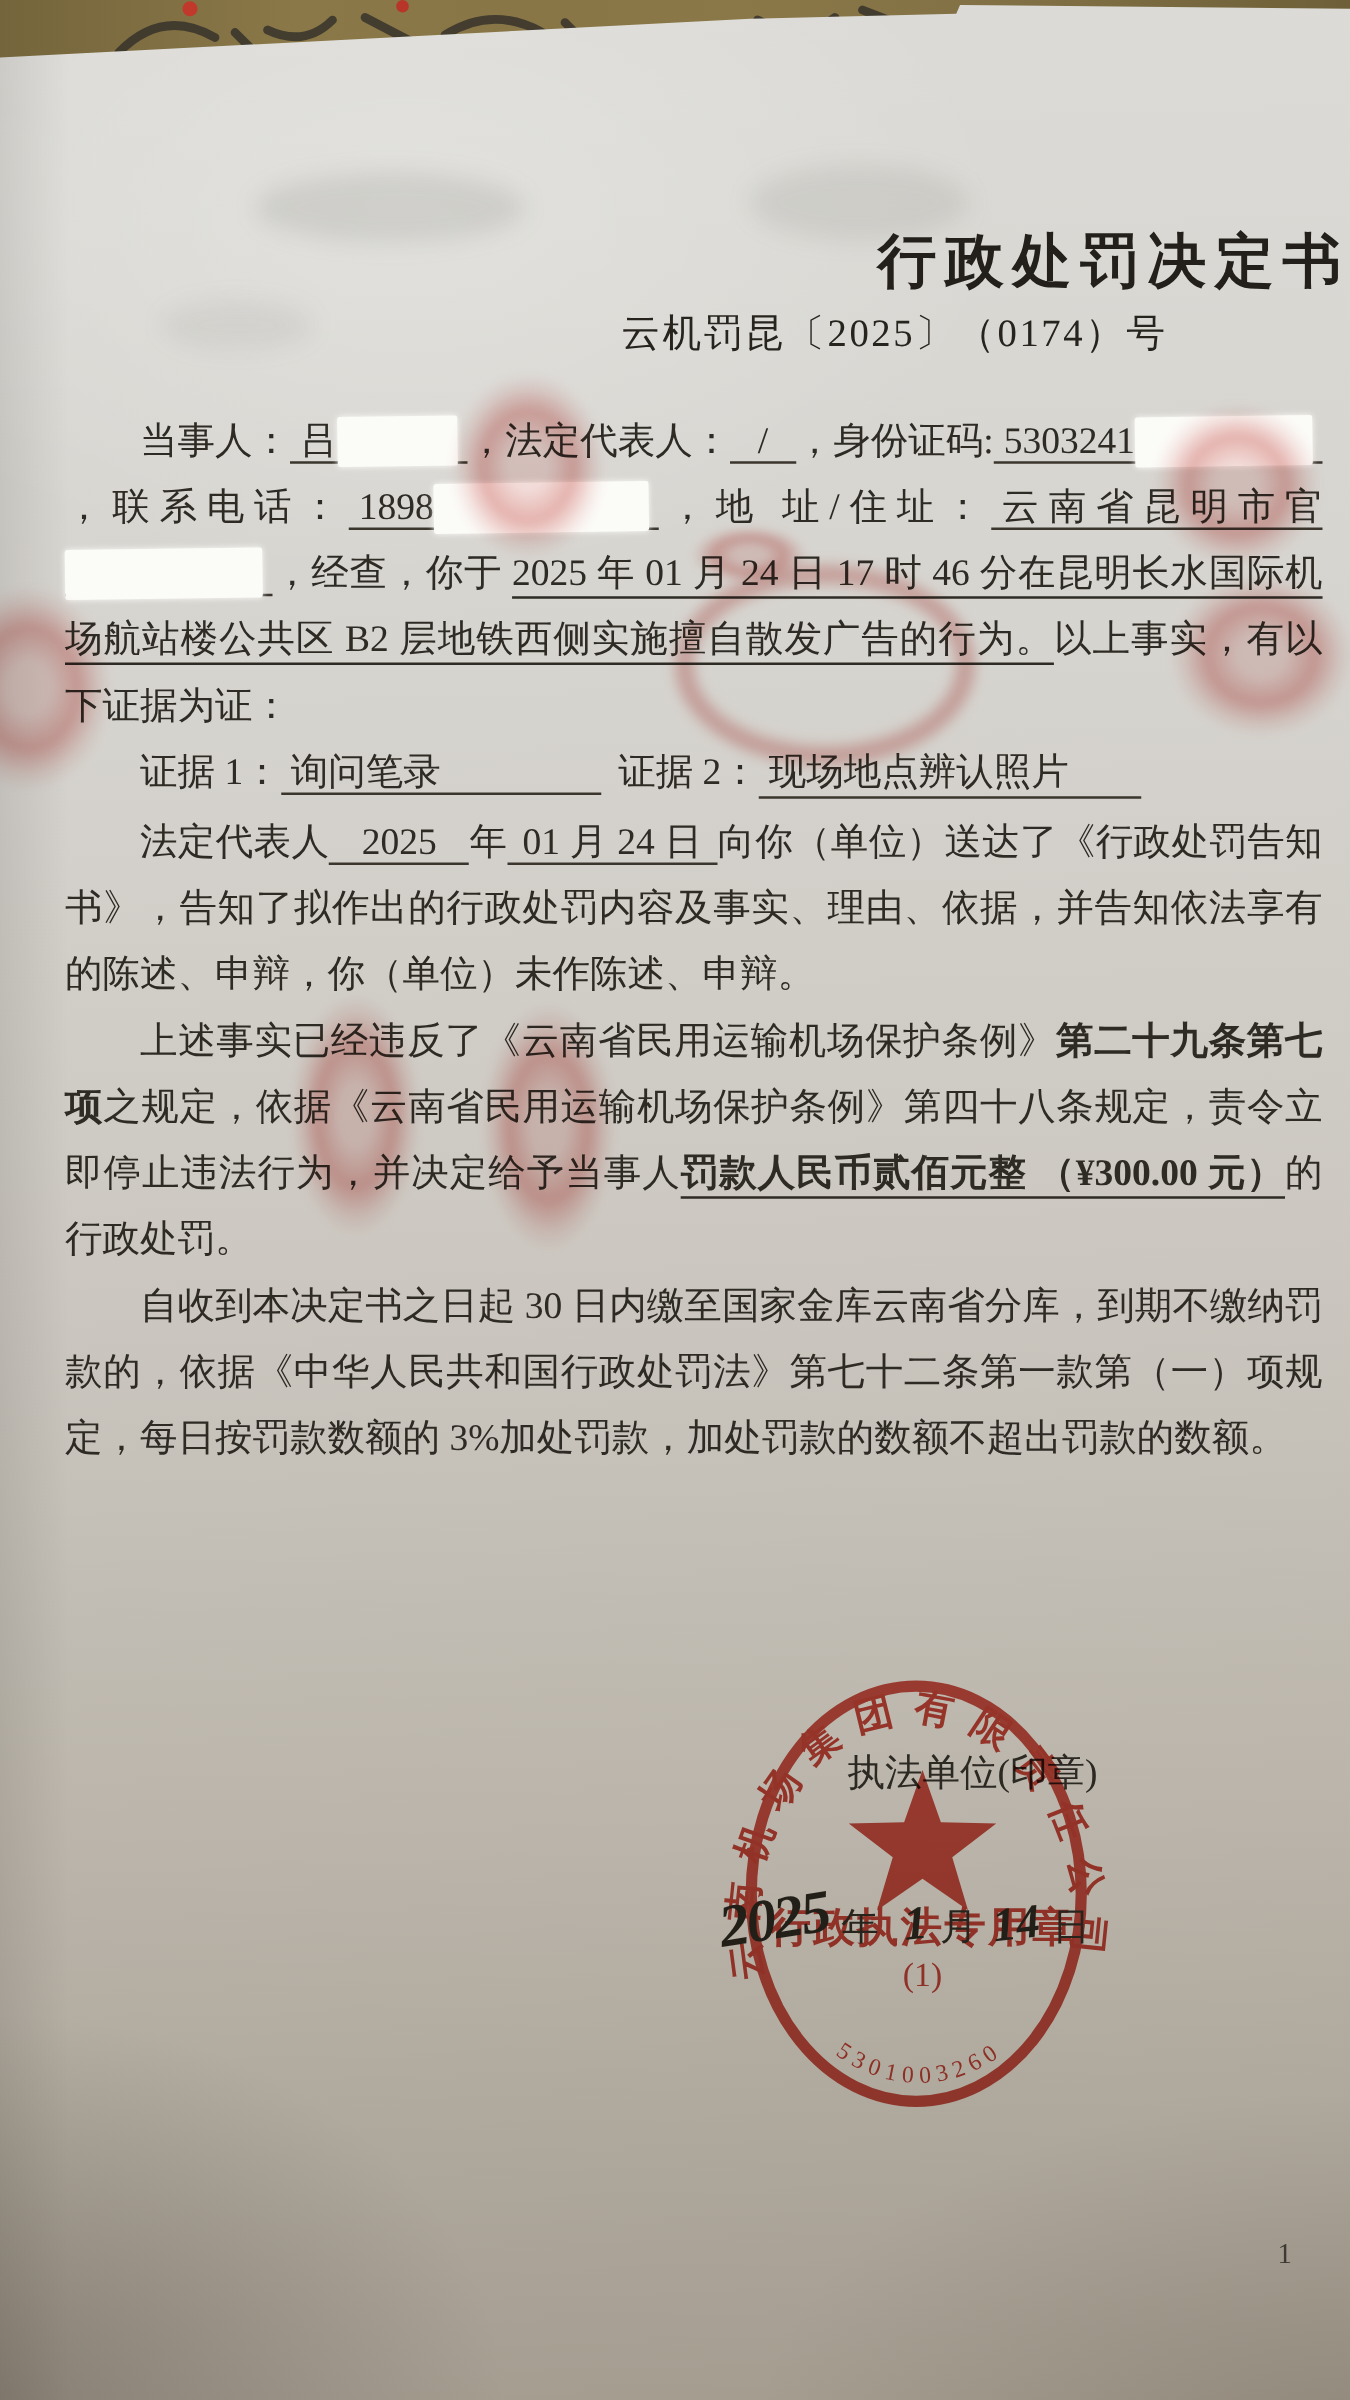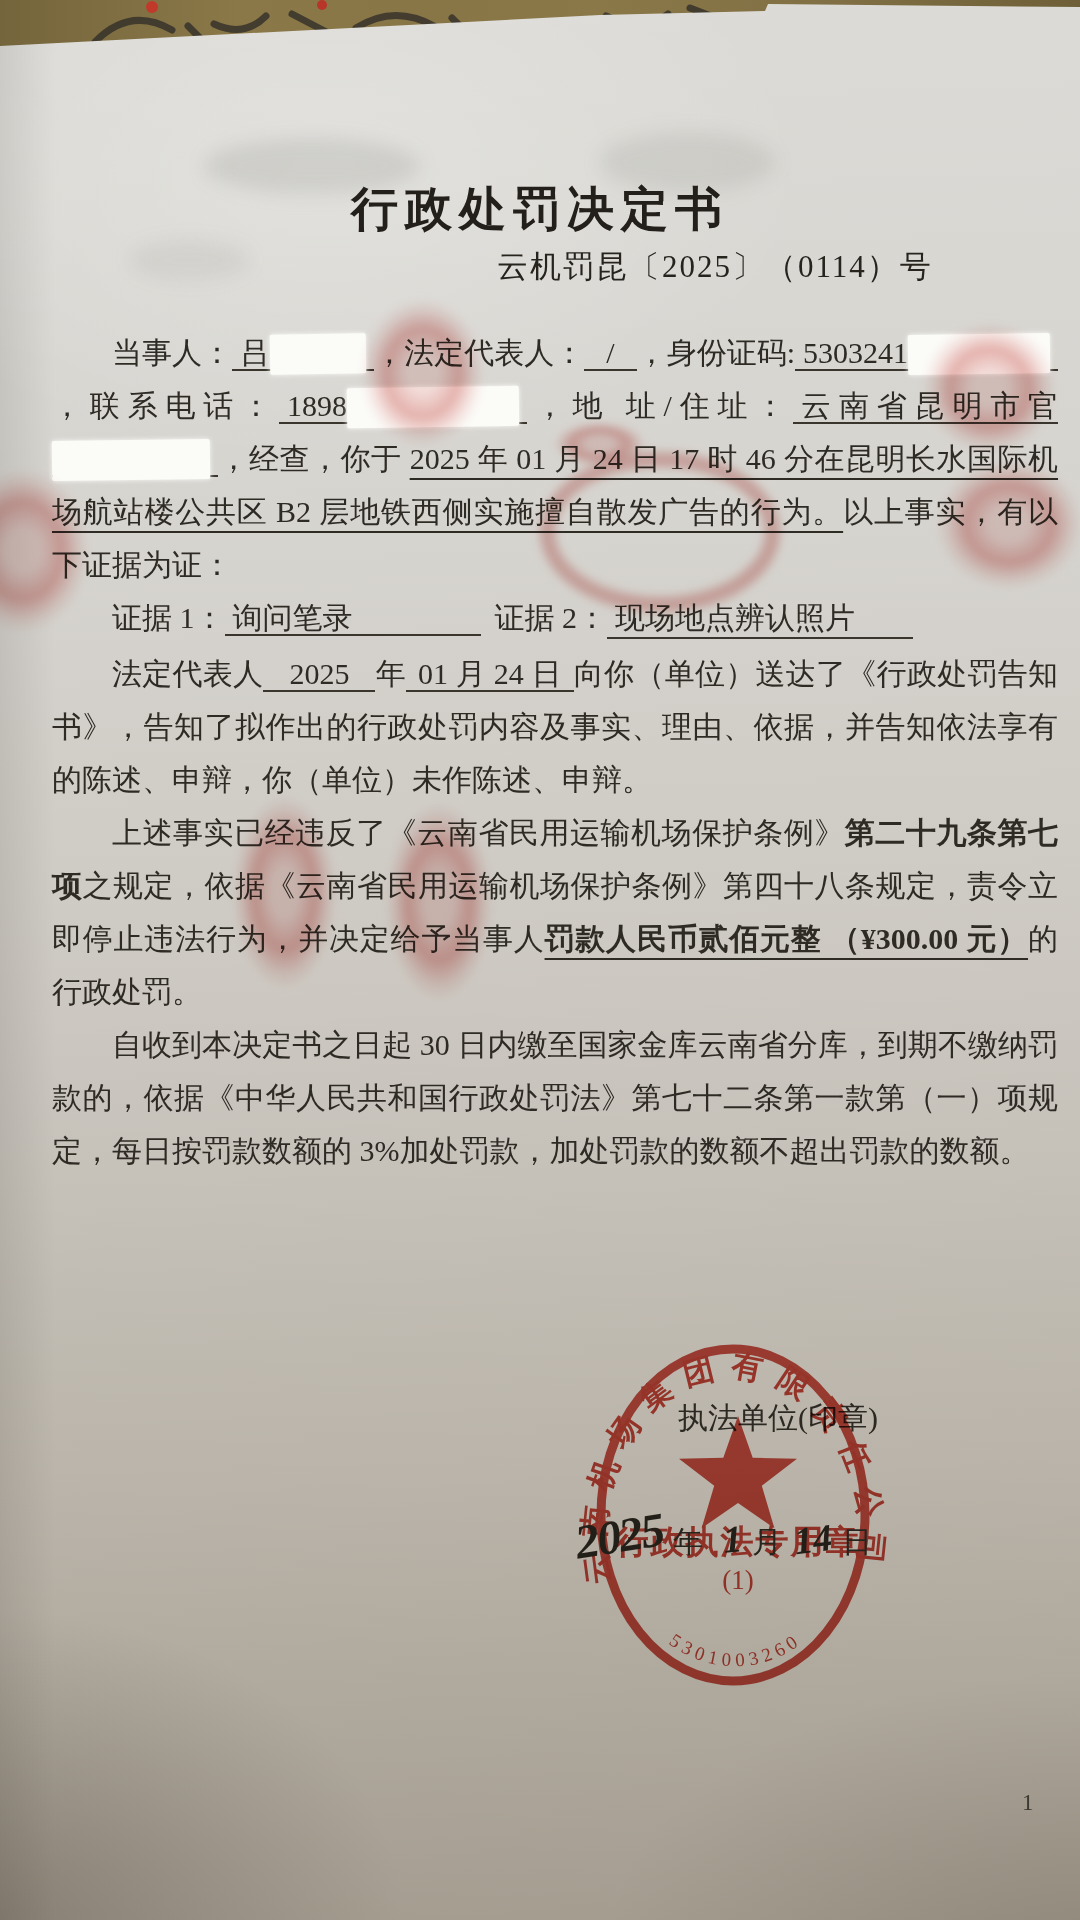--- a/index.html
+++ b/index.html
@@ -21,21 +21,21 @@
            radial-gradient(ellipse 640px 380px at 100% 102%,rgba(70,60,46,.20),transparent 75%),
            linear-gradient(90deg,rgba(40,35,28,.10) 0,rgba(40,35,28,0) 55px),
            linear-gradient(178deg,#dcdbd7 0%,#d6d4cf 28%,#ccc8c1 52%,#bab4aa 76%,#a49c8f 100%);
          color:#2e2b25;}
 
   .ghost{position:absolute;border-radius:50%;filter:blur(9px);}
   .g1{left:205px;top:138px;width:215px;height:56px;background:rgba(118,118,114,.17);}
   .g2{left:600px;top:132px;width:175px;height:60px;background:rgba(118,118,114,.14);}
   .g3{left:130px;top:240px;width:120px;height:40px;background:rgba(118,118,114,.10);}
 
-  .title{position:absolute;left:0;top:178px;width:1080px;margin:0;text-align:center;
+  .title{position:absolute;left:0;top:178px;width:1080px;margin:0;text-align:right;
          font-size:47px;font-weight:bold;letter-spacing:7px;color:#23201b;}
   .docnum{position:absolute;left:497px;top:246px;font-size:31px;letter-spacing:2px;color:#27241e;}
 
   .content{position:absolute;left:52px;top:326px;width:1006px;
            font-size:30px;line-height:53px;text-align:justify;}
   .content p{margin:0;text-indent:60px;}
 
   .fill{border-bottom:2px solid #3a362e;padding:0 8px;}
   .u{text-decoration:underline;text-decoration-thickness:2px;text-underline-offset:9px;}
   .b{font-weight:bold;}
@@ -83,21 +83,21 @@
     </svg>
   </div>
 
   <div class="paper">
 
     <div class="ghost g1"></div>
     <div class="ghost g2"></div>
     <div class="ghost g3"></div>
 
     <h1 class="title">行政处罚决定书</h1>
-    <div class="docnum">云机罚昆〔2025〕（0114）号</div>
+    <div class="docnum">云机罚昆〔2025〕（0174）号</div>
 
     <div class="content">
 
       <p><span>当事人：</span><span class="fill"><span>吕</span><span class="redact" style="width:96px"></span></span><span>，法定代表人：</span><span class="fill" style="padding:0 22px;"><span>/</span></span><span>，身份证码:</span><span class="fill"><span>5303241</span><span class="redact" style="width:142px"></span></span><span>，联系电话：</span><span class="fill"><span>1898</span><span class="redact" style="width:172px"></span></span><span>，地 址/住址：</span><span class="fill"><span>云南省昆明市官</span><span class="redact" style="width:158px"></span></span><span>，经查，</span><span>你于 </span><span class="u">2025 年 01 月 24 日 17 时 46 分在昆明长水国际机场航站楼公共区 B2 层地铁西侧实施擅自散发广告的行为。</span><span>以上事实，有以下证据为证：</span></p>
 
       <p><span>证据 1：</span><span class="fill" style="padding-right:128px;">询问笔录</span><span style="display:inline-block;width:14px;"></span><span>证据 2：</span><span class="fill" style="padding-right:58px;font-family:Liberation Mono, monospace;">现场地点辨认照片</span></p>
 
       <p><span>法定代表人</span><span class="fill" style="padding:0 26px;">2025</span><span>年</span><span class="fill" style="padding:0 12px;">01 月 24 日</span><span>向你（单位）送达了《行政处罚告知书》，告知了拟作出的行政处罚内容及事实、理由、依据，并告知依法享有的陈述、申辩，你（单位）未作陈述、申辩。</span></p>
 
       <p><span>上述事实已经违反了《云南省民用运输机场保护条例》</span><span class="b">第二十九条第七项</span><span>之规定，依据《云南省民用运输机场保护条例》第四十八条规定，责令立即停止违法行为，并决定给予当事人</span><span class="b u">罚款人民币贰佰元整 （¥300.00 元）</span><span>的行政处罚。</span></p>

